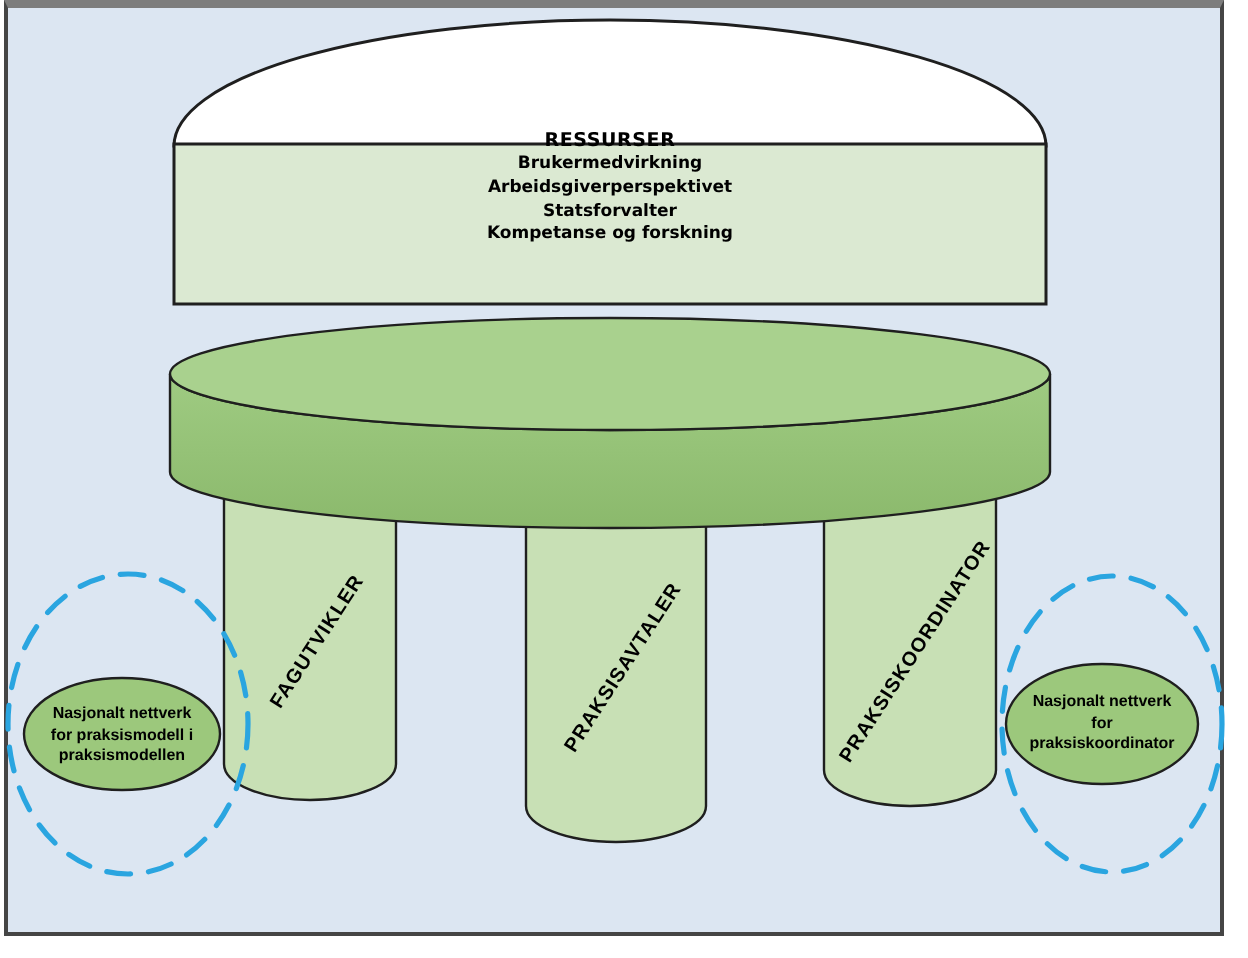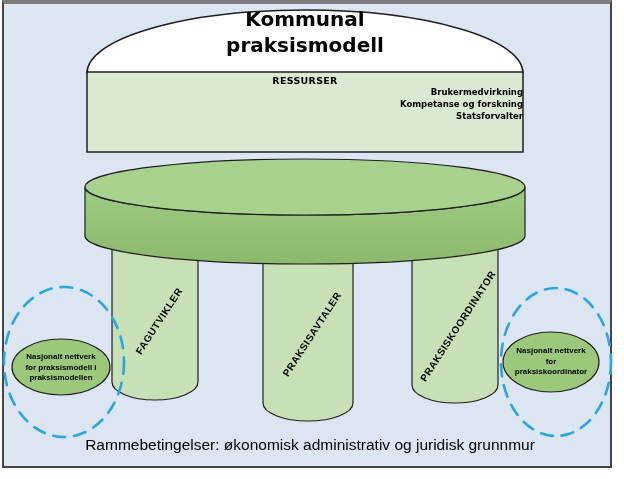--- a/index.html
+++ b/index.html
@@ -4,23 +4,23 @@
 <style>
   html,body{margin:0;padding:0;background:#ffffff;}
   .page{position:relative;width:624px;height:479px;background:#ffffff;overflow:hidden;
         font-family:"Liberation Sans",sans-serif;color:#000;}
   .frame{position:absolute;left:2px;top:0;width:610px;height:468px;box-sizing:border-box;
          background:#dce6f2;border:2px solid #454545;border-top:4px solid #7d7d7d;}
   svg.shapes{position:absolute;left:0;top:0;width:624px;height:479px;}
   .txt{position:absolute;text-align:center;}
   .title{left:155px;top:6px;width:300px;font-family:"DejaVu Sans",sans-serif;
          font-weight:bold;font-size:20px;line-height:26px;}
-  .resources{left:87px;top:74px;width:436px;font-family:"DejaVu Sans",sans-serif;font-weight:bold;}
+  .resources{left:87px;top:64px;width:436px;font-family:"DejaVu Sans",sans-serif;font-weight:bold;}
   .resources .head{font-size:9.5px;line-height:13px;letter-spacing:0.3px;}
-  .resources .item{font-size:8.5px;line-height:11.8px;text-align:right;}
+  .resources .item{font-size:8.5px;line-height:11.8px;}
   .samskaping{left:205px;top:166px;width:200px;font-size:15px;line-height:16px;letter-spacing:1px;}
   .pillar-label{position:absolute;white-space:nowrap;font-size:10px;font-weight:600;
                 letter-spacing:0.6px;transform:translate(-50%,-50%) rotate(-57deg);}
   .net{font-size:8px;font-weight:600;line-height:10.5px;}
   .net-left{left:16px;top:352px;width:90px;}
   .net-right{left:506px;top:346px;width:90px;}
   .foundation{left:63px;top:434px;width:494px;font-size:15.5px;line-height:22px;}
 </style>
 </head>
 <body>
@@ -47,42 +47,38 @@
     <path d="M85,187 L85,236 A220,28 0 0 0 525,236 L525,187 A220,28 0 0 1 85,187 Z" fill="url(#discBody)" stroke="#1f1f1f" stroke-width="1.2"></path>
     <ellipse cx="305" cy="187" rx="220" ry="28" stroke="#1f1f1f" stroke-width="1.2" fill="#a9d18e"></ellipse>
 
     <ellipse cx="64" cy="362" rx="60" ry="75" fill="none" stroke-width="2.6" stroke-dasharray="12 9" stroke-linecap="round" stroke="#2aa5e0"></ellipse>
     <ellipse cx="556" cy="362" rx="55" ry="74" fill="none" stroke-width="2.6" stroke-dasharray="12 9" stroke-linecap="round" stroke="#2aa5e0"></ellipse>
 
     <ellipse cx="61" cy="367" rx="49" ry="28" stroke="#1f1f1f" stroke-width="1.2" fill="#9cc87c"></ellipse>
     <ellipse cx="551" cy="362" rx="48" ry="30" stroke="#1f1f1f" stroke-width="1.2" fill="#9cc87c"></ellipse>
   </svg>
 
-  <div class="txt title">
-    <div>Kommunal</div>
-    <div>praksismodell</div>
-  </div>
 
   <div class="txt resources">
     <div class="head">RESSURSER</div>
     <div class="item">Brukermedvirkning</div>
+    <div class="item">Arbeidsgiverperspektivet</div>
+    <div class="item">Statsforvalter</div>
     <div class="item">Kompetanse og forskning</div>
-    <div class="item">Statsforvalter</div>
   </div>
 
 
   <div class="pillar-label" style="left:159px;top:321px;">FAGUTVIKLER</div>
   <div class="pillar-label" style="left:312px;top:334px;">PRAKSISAVTALER</div>
   <div class="pillar-label" style="left:458px;top:326px;">PRAKSISKOORDINATOR</div>
 
   <div class="txt net net-left">
     <div>Nasjonalt nettverk</div>
     <div>for praksismodell i</div>
     <div>praksismodellen</div>
   </div>
   <div class="txt net net-right">
     <div>Nasjonalt nettverk</div>
     <div>for</div>
     <div>praksiskoordinator</div>
   </div>
 
-  <div class="txt foundation">Rammebetingelser: økonomisk administrativ og juridisk grunnmur</div>
 </div>
 
 </body></html>

